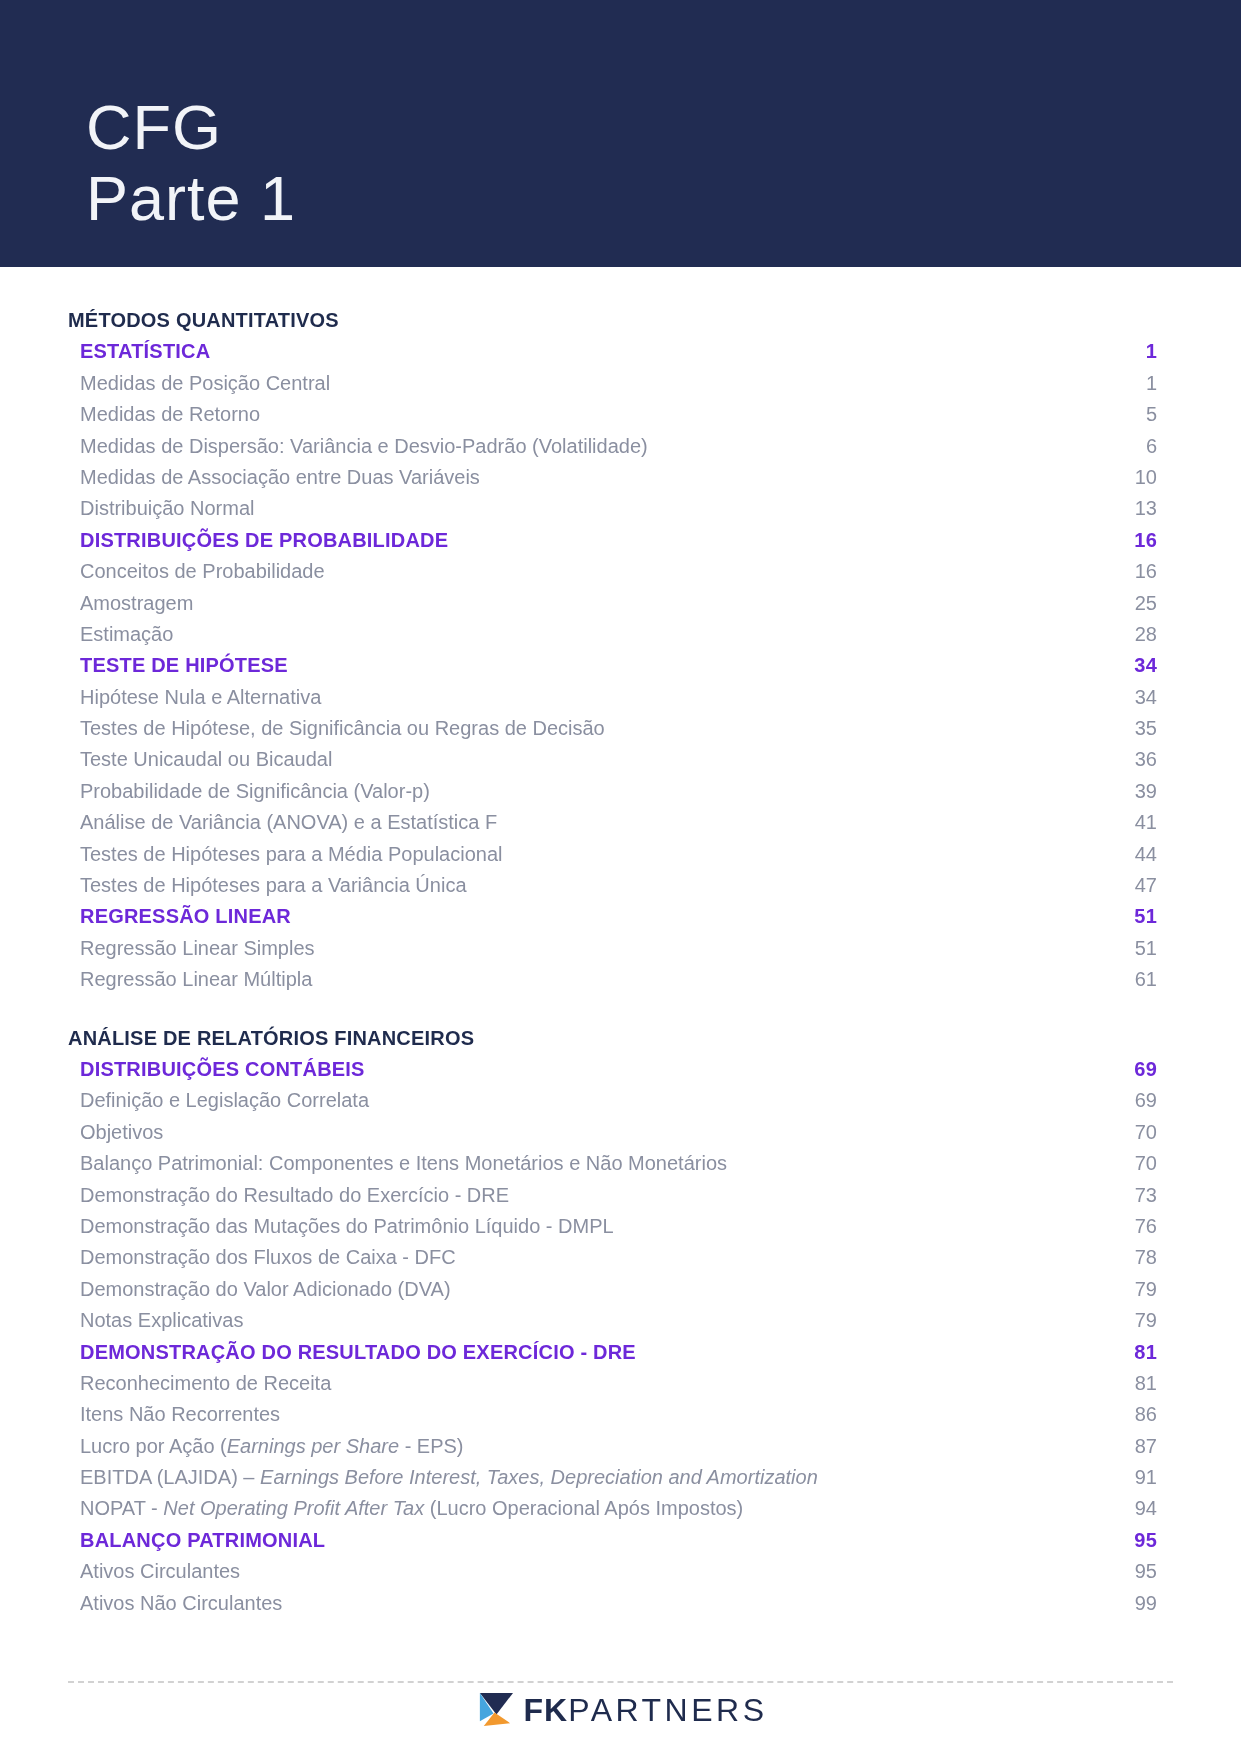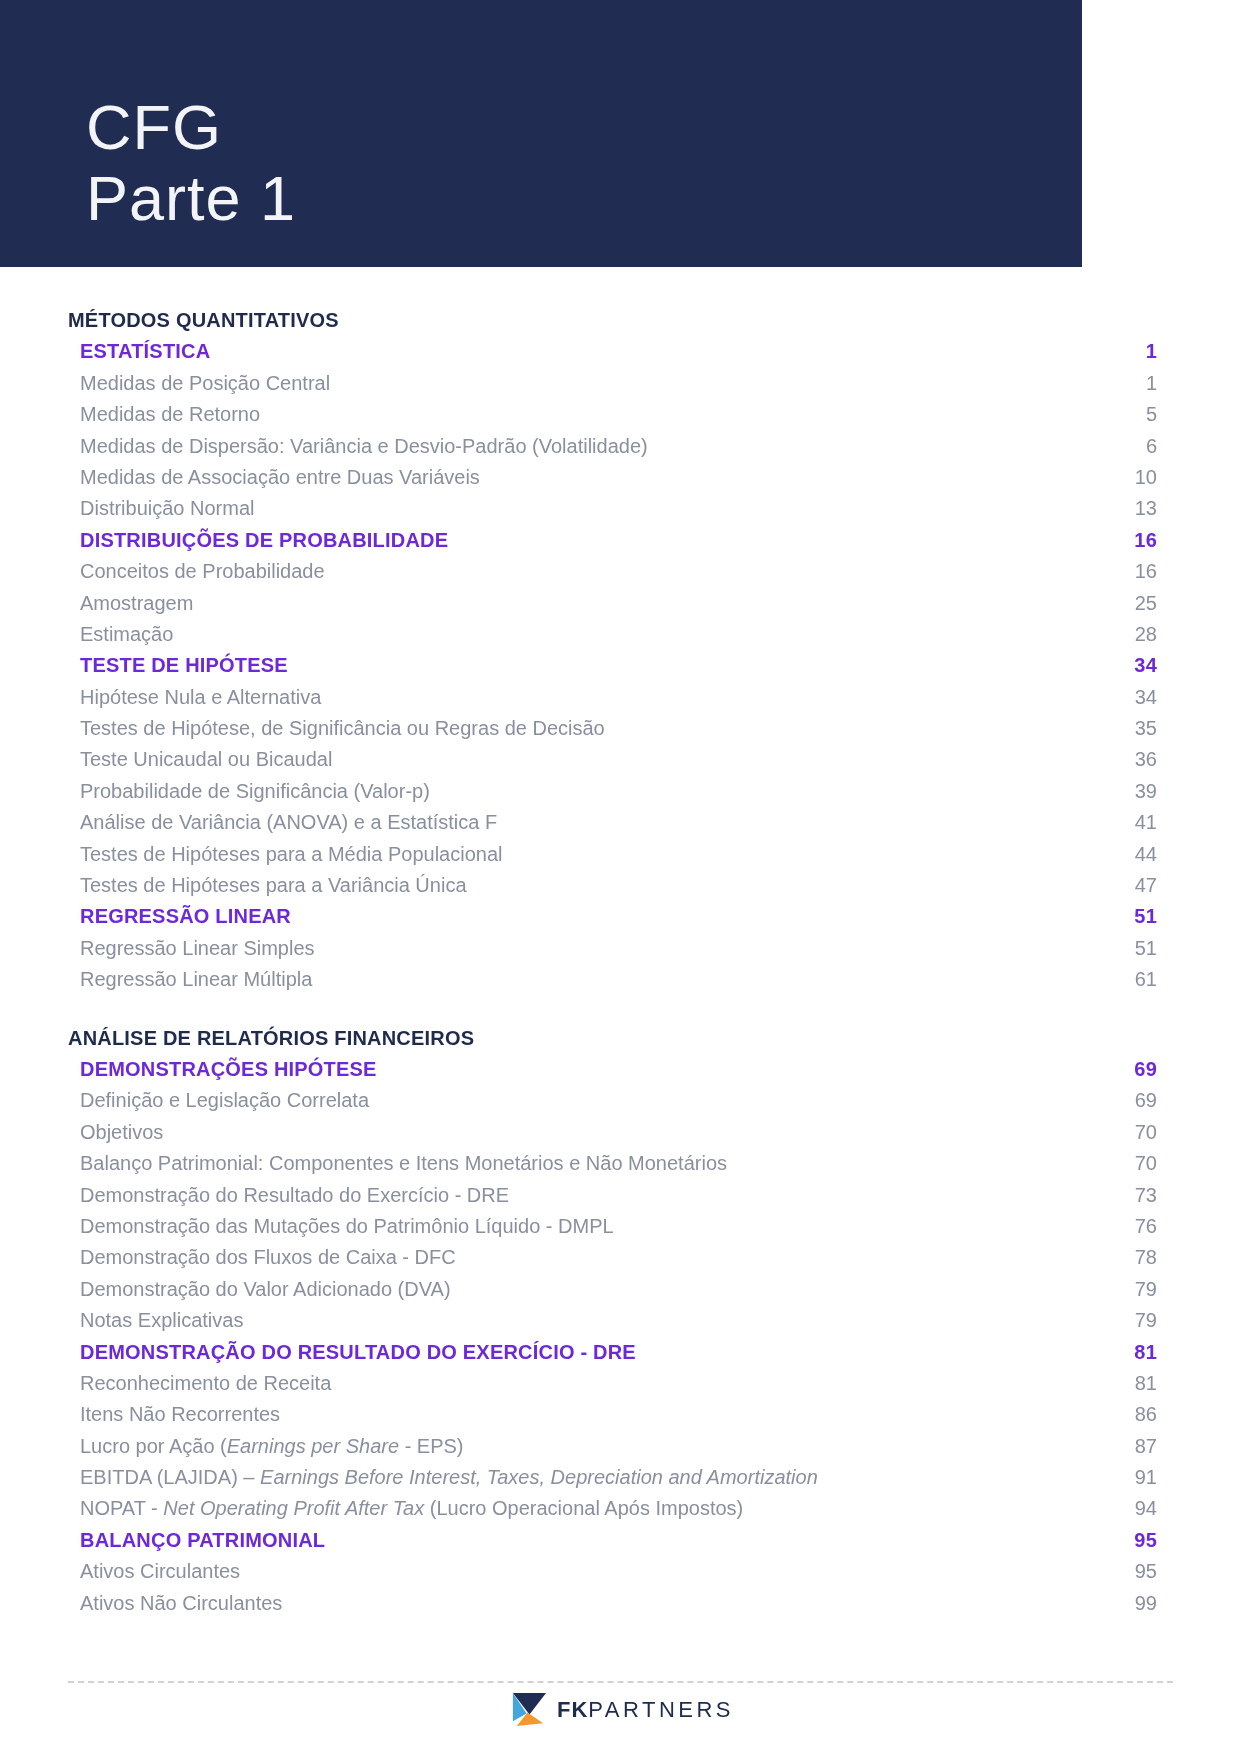--- a/index.html
+++ b/index.html
@@ -5,21 +5,21 @@
   html,body{margin:0;padding:0;}
   body{
     width:1241px;height:1755px;
     position:relative;
     background:#ffffff;
     font-family:"Liberation Sans","DejaVu Sans",sans-serif;
     overflow:hidden;
   }
   
   .cover{
-    position:absolute;left:0;top:0;width:1082px;height:267px;
+    position:absolute;left:0;top:0;width:1241px;height:267px;
     background:#212C52;
   }
   .cover h1{
     margin:0;position:absolute;left:86px;top:92px;
     color:#F2F4F8;font-size:63px;line-height:71px;font-weight:400;
     letter-spacing:1px;
   }
   .cover h1 span{display:block;}
   
   .toc{
@@ -50,21 +50,21 @@
   .footer{
     position:absolute;left:68px;right:68px;top:1681px;
     border-top:2px dashed #D2D2D2;
   }
   .brand{
     display:flex;justify-content:center;align-items:center;
     gap:9px;margin-top:7px;
   }
   .brand svg{display:block;}
   .brand-text{
-    color:#1F2B4D;font-size:22px;line-height:40px;white-space:nowrap;
+    color:#1F2B4D;font-size:32px;line-height:40px;white-space:nowrap;
   }
   .brand-text .bold{font-weight:700;letter-spacing:1px;}
   .brand-text .light{font-weight:400;letter-spacing:3.5px;}
 </style>
 </head>
 <body>
 
 <div class="cover">
   <h1>
     <span>CFG</span>
@@ -160,21 +160,21 @@
       <div class="toc-row item">
         <span class="lbl">Regressão Linear Múltipla</span>
         <span class="pg">61</span>
       </div>
     </div>
     <div class="toc-group gap">
       <div class="toc-row toc-group-title">
         <span class="lbl">ANÁLISE DE RELATÓRIOS FINANCEIROS</span>
       </div>
       <div class="toc-row section">
-        <span class="lbl">DEMONSTRAÇÕES HIPÓTESE</span>
+        <span class="lbl">DISTRIBUIÇÕES CONTÁBEIS</span>
         <span class="pg">69</span>
       </div>
       <div class="toc-row item">
         <span class="lbl">Definição e Legislação Correlata</span>
         <span class="pg">69</span>
       </div>
       <div class="toc-row item">
         <span class="lbl">Objetivos</span>
         <span class="pg">70</span>
       </div>

